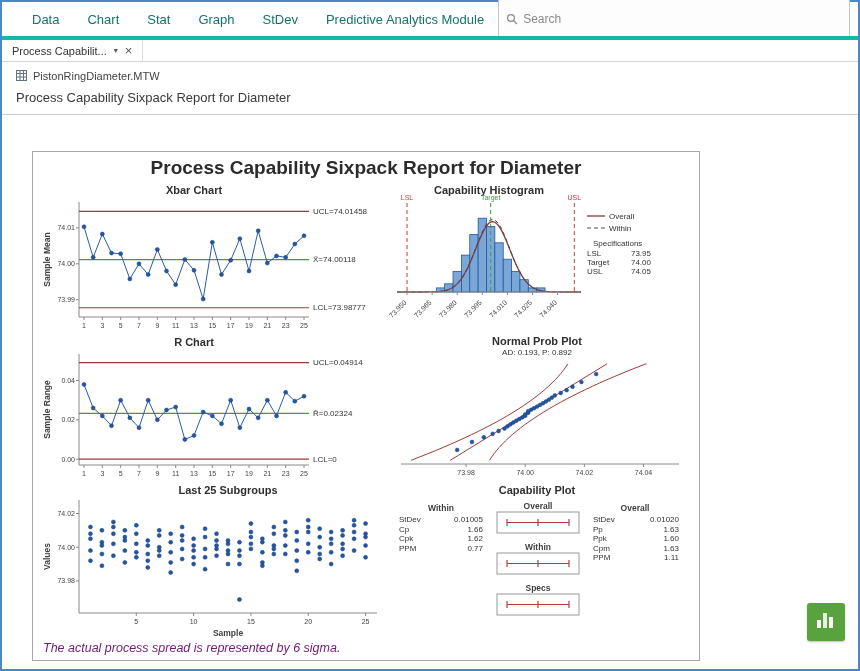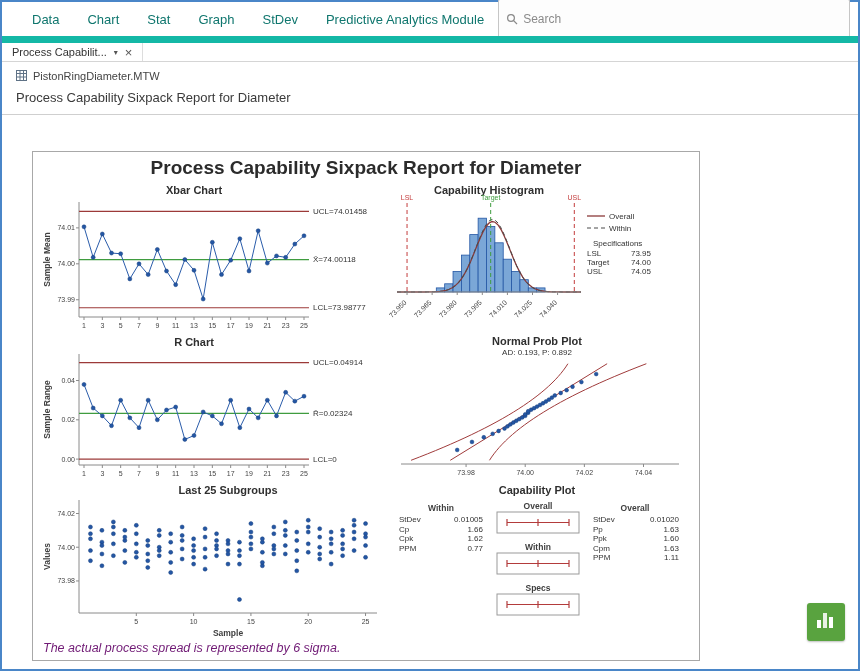--- a/index.html
+++ b/index.html
@@ -6,21 +6,21 @@
   html,body{width:860px;height:671px;overflow:hidden;background:#fff;
     font-family:"Liberation Sans",sans-serif}
   .window{width:860px;height:671px;border:2px solid #4a86c8;background:#fff;display:flex;flex-direction:column}
   .menubar{display:flex;align-items:center;height:34px;padding:0 8px 0 16px;flex:0 0 auto}
   .menu-items{display:flex;align-items:center}
   .menu-item{font-size:13px;color:#0f766e;padding:6px 14px;white-space:nowrap;cursor:default}
   .searchbox{margin-left:auto;display:flex;align-items:center;width:428px;height:40px;border:1px solid #c6c6c6;background:#fdfdfd;border-radius:2px;padding:0 7px}
   .searchbox input{border:none;outline:none;font-size:12px;width:100%;color:#444;background:transparent;font-family:"Liberation Sans",sans-serif}
   .searchbox input::placeholder{color:#8a8a8a}
   .sicon{display:flex;align-items:center;margin-right:5px}
-  .tabbar{display:flex;align-items:stretch;height:26px;border-top:7px solid #14b8a6;border-bottom:1px solid #d5d5d5;background:#fff;flex:0 0 auto}
+  .tabbar{display:flex;align-items:stretch;height:26px;border-top:4px solid #14b8a6;border-bottom:1px solid #d5d5d5;background:#fff;flex:0 0 auto}
   .tab{display:flex;align-items:center;gap:7px;padding:0 10px;font-size:11px;color:#333;border-right:1px solid #ddd;background:#fff}
   .tab-caret{font-size:8px;color:#555}
   .tab-close{font-size:13px;color:#555;line-height:1}
   .content{flex:1;display:flex;flex-direction:column;padding-top:6px;min-height:0}
   .ws-row{display:flex;align-items:flex-start;gap:6px;padding:2px 14px;font-size:11px;color:#444}
   .output-title{padding:5px 14px 9px;font-size:13px;color:#3a3a3a}
   .sep{border:none;border-top:1px solid #cfcfcf}
   .canvas{position:relative;flex:1;background:#fff}
   .report{position:absolute;left:30px;top:36px;width:668px;border:1px solid #a8a8a8;background:#fff;padding:3px 8px 2px}
   .report-title{text-align:center;font-size:19px;font-weight:bold;color:#2b2b2b;padding:2px 0 3px}

